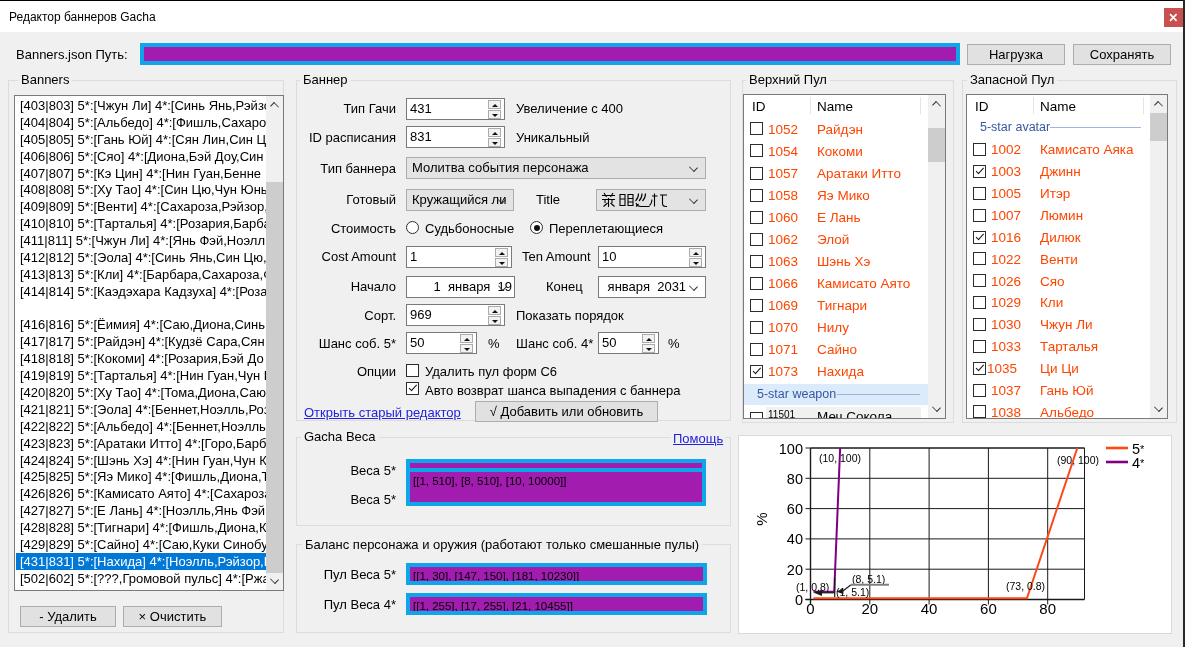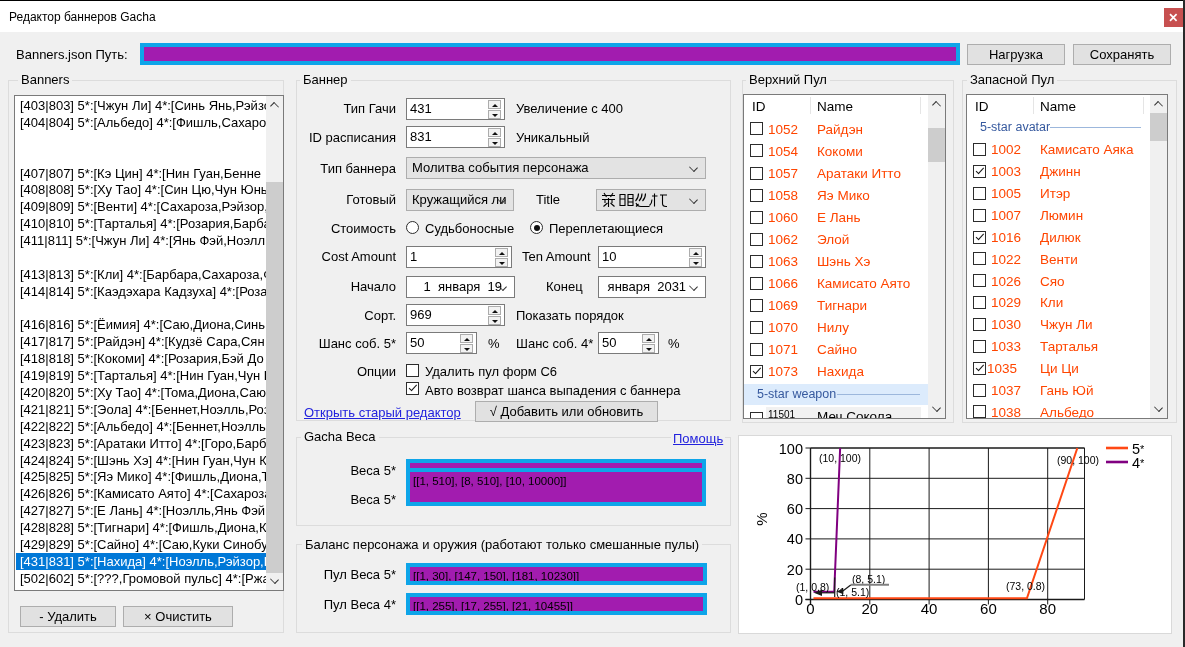--- a/index.html
+++ b/index.html
@@ -40,25 +40,28 @@
 <div class="ab" style="left:1183px;top:0;width:2px;height:647px;background:#2a2a2a"></div>
 <div class="lbl" style="left:16px;top:47px">Banners.json Путь:</div>
 <div class="tb" style="left:140px;top:43px;width:820px;height:22px"></div>
 <div class="btn" style="left:967px;top:44px;width:98px;height:21px;line-height:19px">Нагрузка</div>
 <div class="btn" style="left:1073px;top:44px;width:98px;height:21px;line-height:19px">Сохранять</div>
 <div class="grp" style="left:8px;top:79.5px;width:276px;height:553px"></div>
 <div class="glab" style="left:18px;top:73px">Banners</div>
 <div class="ab" style="left:14px;top:95px;width:270px;height:496px;background:#fff;border:1px solid #7a7a7a;overflow:hidden">
 <div class="row" style="top:1.0px;">[403|803] 5*:[Чжун Ли] 4*:[Синь Янь,Рэйзо</div>
 <div class="row" style="top:17.9px;">[404|804] 5*:[Альбедо] 4*:[Фишль,Сахароз</div>
+<div class="row" style="top:34.8px;">[405|805] 5*:[Гань Юй] 4*:[Сян Лин,Син Ц</div>
+<div class="row" style="top:51.6px;">[406|806] 5*:[Сяо] 4*:[Диона,Бэй Доу,Син</div>
 <div class="row" style="top:68.5px;">[407|807] 5*:[Кэ Цин] 4*:[Нин Гуан,Бенне</div>
 <div class="row" style="top:85.4px;">[408|808] 5*:[Ху Тао] 4*:[Син Цю,Чун Юнь</div>
 <div class="row" style="top:102.3px;">[409|809] 5*:[Венти] 4*:[Сахароза,Рэйзор,</div>
 <div class="row" style="top:119.2px;">[410|810] 5*:[Тарталья] 4*:[Розария,Барба</div>
 <div class="row" style="top:136.0px;">[411|811] 5*:[Чжун Ли] 4*:[Янь Фэй,Ноэлл</div>
+<div class="row" style="top:152.9px;">[412|812] 5*:[Эола] 4*:[Синь Янь,Син Цю,</div>
 <div class="row" style="top:169.8px;">[413|813] 5*:[Кли] 4*:[Барбара,Сахароза,Ф</div>
 <div class="row" style="top:186.7px;">[414|814] 5*:[Каэдэхара Кадзуха] 4*:[Розар</div>
 <div class="row" style="top:220.4px;">[416|816] 5*:[Ёимия] 4*:[Саю,Диона,Синь</div>
 <div class="row" style="top:237.3px;">[417|817] 5*:[Райдэн] 4*:[Кудзё Сара,Сян Л</div>
 <div class="row" style="top:254.2px;">[418|818] 5*:[Кокоми] 4*:[Розария,Бэй До</div>
 <div class="row" style="top:271.1px;">[419|819] 5*:[Тарталья] 4*:[Нин Гуан,Чун Н</div>
 <div class="row" style="top:288.0px;">[420|820] 5*:[Ху Тао] 4*:[Тома,Диона,Саю]</div>
 <div class="row" style="top:304.8px;">[421|821] 5*:[Эола] 4*:[Беннет,Ноэлль,Роз</div>
 <div class="row" style="top:321.7px;">[422|822] 5*:[Альбедо] 4*:[Беннет,Ноэлль,</div>
 <div class="row" style="top:338.6px;">[423|823] 5*:[Аратаки Итто] 4*:[Горо,Барб</div>
@@ -73,21 +76,21 @@
 <div class="sb" style="right:0;top:0;width:17px;height:494px"></div>
 <div class="ab" style="right:0;top:0;width:17px;height:17px;background:#f0f0f0">
       <div class="chev chevu" style="left:5px;top:7px"></div>
     </div>
 <div class="thumb" style="right:0;top:86px;height:393px"></div>
 <div class="ab" style="right:0;bottom:0;width:17px;height:17px;background:#f0f0f0">
       <div class="chev" style="left:5px;top:3px"></div>
     </div>
 </div>
 <div class="btn" style="left:20px;top:606px;width:96px;height:21px;line-height:19px">- Удалить</div>
-<div class="btn" style="left:123px;top:606px;width:110px;height:21px;line-height:19px">× Очистить</div>
+<div class="btn" style="left:123px;top:606px;width:99px;height:21px;line-height:19px">× Очистить</div>
 <div class="grp" style="left:296px;top:79.5px;width:435px;height:341.5px"></div>
 <div class="glab" style="left:300px;top:73px">Баннер</div>
 <div class="lbl r" style="left:296px;top:101px;width:100px">Тип Гачи</div>
 <div class="num" style="left:406px;top:98px;width:99px;height:22px">431</div>
 <div class="ab" style="left:488px;top:99px;width:14px;height:20px;background:#fff">
     <div class="sbtn" style="top:1px">
       <div class="tri-u"></div>
     </div>
     <div class="sbtn" style="top:10.5px">
       <div class="tri-d"></div>
@@ -141,21 +144,21 @@
 <div class="num" style="left:598px;top:246px;width:108px;height:22px">10</div>
 <div class="ab" style="left:689px;top:247px;width:14px;height:20px;background:#fff">
     <div class="sbtn" style="top:1px">
       <div class="tri-u"></div>
     </div>
     <div class="sbtn" style="top:10.5px">
       <div class="tri-d"></div>
     </div>
   </div>
 <div class="lbl r" style="left:290px;top:279px;width:106px">Начало</div>
-<div class="combo" style="left:406px;top:276px;width:109px;height:22px;background:#fff;border:1px solid #7a7a7a;padding-left:13px;padding-right:17px">&nbsp;1&nbsp; января&nbsp; 19</div>
+<div class="combo" style="left:406px;top:276px;width:109px;height:22px;background:#fff;border:1px solid #7a7a7a;padding-left:23px;padding-right:17px">&nbsp;1&nbsp; января&nbsp; 19</div>
 <div class="chev" style="left:499px;top:283px"></div>
 <div class="lbl" style="left:546px;top:279px">Конец</div>
 <div class="combo" style="left:598px;top:276px;width:108px;height:22px;background:#fff;border:1px solid #7a7a7a;padding-left:5px;padding-right:17px">&nbsp;января&nbsp; 2031</div>
 <div class="chev" style="left:690px;top:283px"></div>
 <div class="lbl r" style="left:290px;top:308px;width:106px">Сорт.</div>
 <div class="num" style="left:406px;top:304px;width:99px;height:22px">969</div>
 <div class="ab" style="left:488px;top:305px;width:14px;height:20px;background:#fff">
     <div class="sbtn" style="top:1px">
       <div class="tri-u"></div>
     </div>

